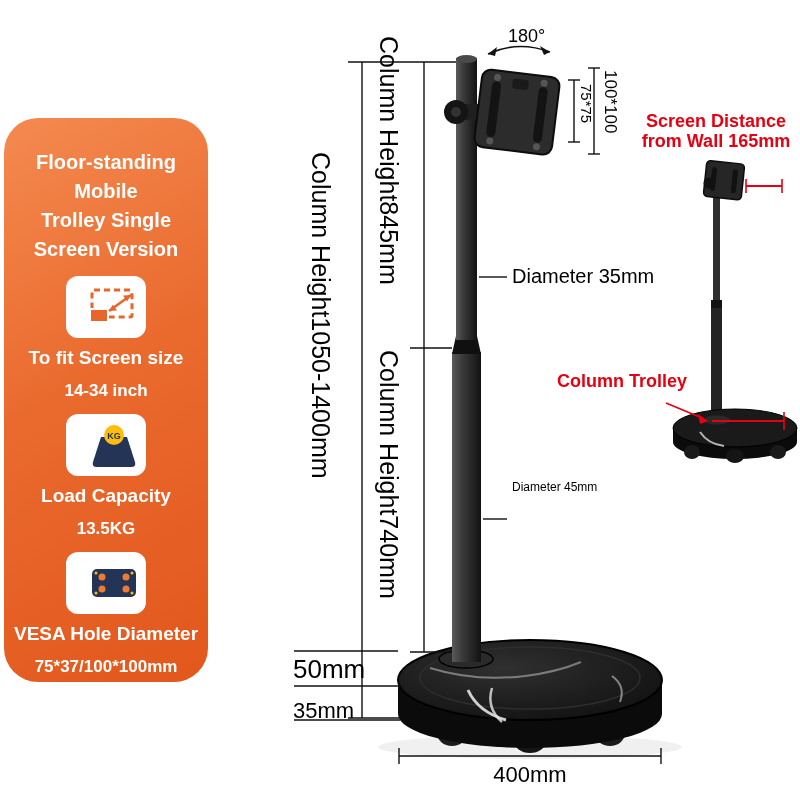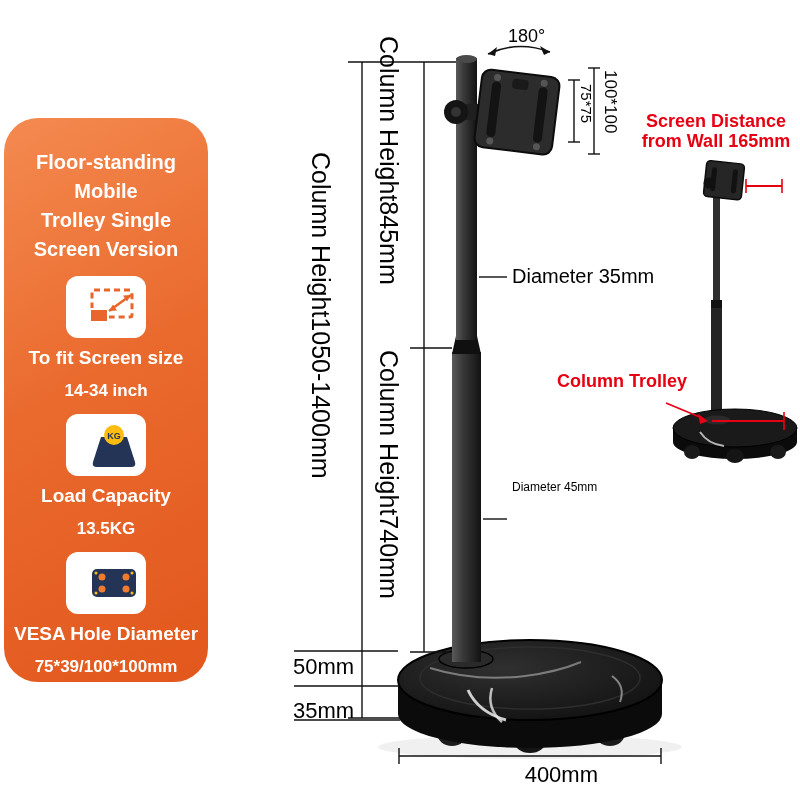--- a/index.html
+++ b/index.html
@@ -195,34 +195,34 @@
         <circle cx="41" cy="16" r="3.5" fill="#ef7b30"></circle>
         <circle cx="17" cy="28" r="3.5" fill="#ef7b30"></circle>
         <circle cx="41" cy="28" r="3.5" fill="#ef7b30"></circle>
         <circle cx="11" cy="12" r="1.5" fill="#fdbd10"></circle>
         <circle cx="47" cy="12" r="1.5" fill="#fdbd10"></circle>
         <circle cx="11" cy="32" r="1.5" fill="#fdbd10"></circle>
         <circle cx="47" cy="32" r="1.5" fill="#fdbd10"></circle>
       </svg>
     </div>
     <div class="feat-label">VESA Hole Diameter</div>
-    <div class="feat-value">75*39/100*100mm</div>
+    <div class="feat-value">75*37/100*100mm</div>
   </div>
 </div>
 
 <div class="lbl vert" style="left:306px; top:152px; font-size:25px;">Column Height1050-1400mm</div>
 <div class="lbl vert" style="left:374px; top:36px; font-size:25px;">Column Height845mm</div>
 <div class="lbl vert" style="left:374px; top:350px; font-size:25px;">Column Height740mm</div>
 
 <div class="lbl" style="left:512px; top:265px; font-size:20px;">Diameter 35mm</div>
 <div class="lbl" style="left:512px; top:480px; font-size:12px;">Diameter 45mm</div>
 
-<div class="lbl" style="left:293px; top:654px; font-size:22px;">50mm</div>
+<div class="lbl" style="left:293px; top:654px; font-size:26px;">50mm</div>
 <div class="lbl" style="left:293px; top:698px; font-size:22px;">35mm</div>
-<div class="lbl" style="left:462px; top:762px; width:136px; text-align:right; font-size:22px;">400mm</div>
+<div class="lbl" style="left:462px; top:762px; width:136px; text-align:center; font-size:22px;">400mm</div>
 
 <div class="lbl" style="left:508px; top:26px; font-size:18px;text-align:center;">180°</div>
 <div class="lbl vert" style="left:600px; top:70px; font-size:17px;">100*100</div>
 <div class="lbl vert" style="left:578px; top:84px; font-size:15px;">75*75</div>
 
 <div class="red-lbl" style="left:634px; top:111px; width:164px;">
   <div>Screen Distance</div>
   <div>from Wall 165mm</div>
 </div>
 <div class="red-lbl" style="left:543px; top:371px; width:158px;">

